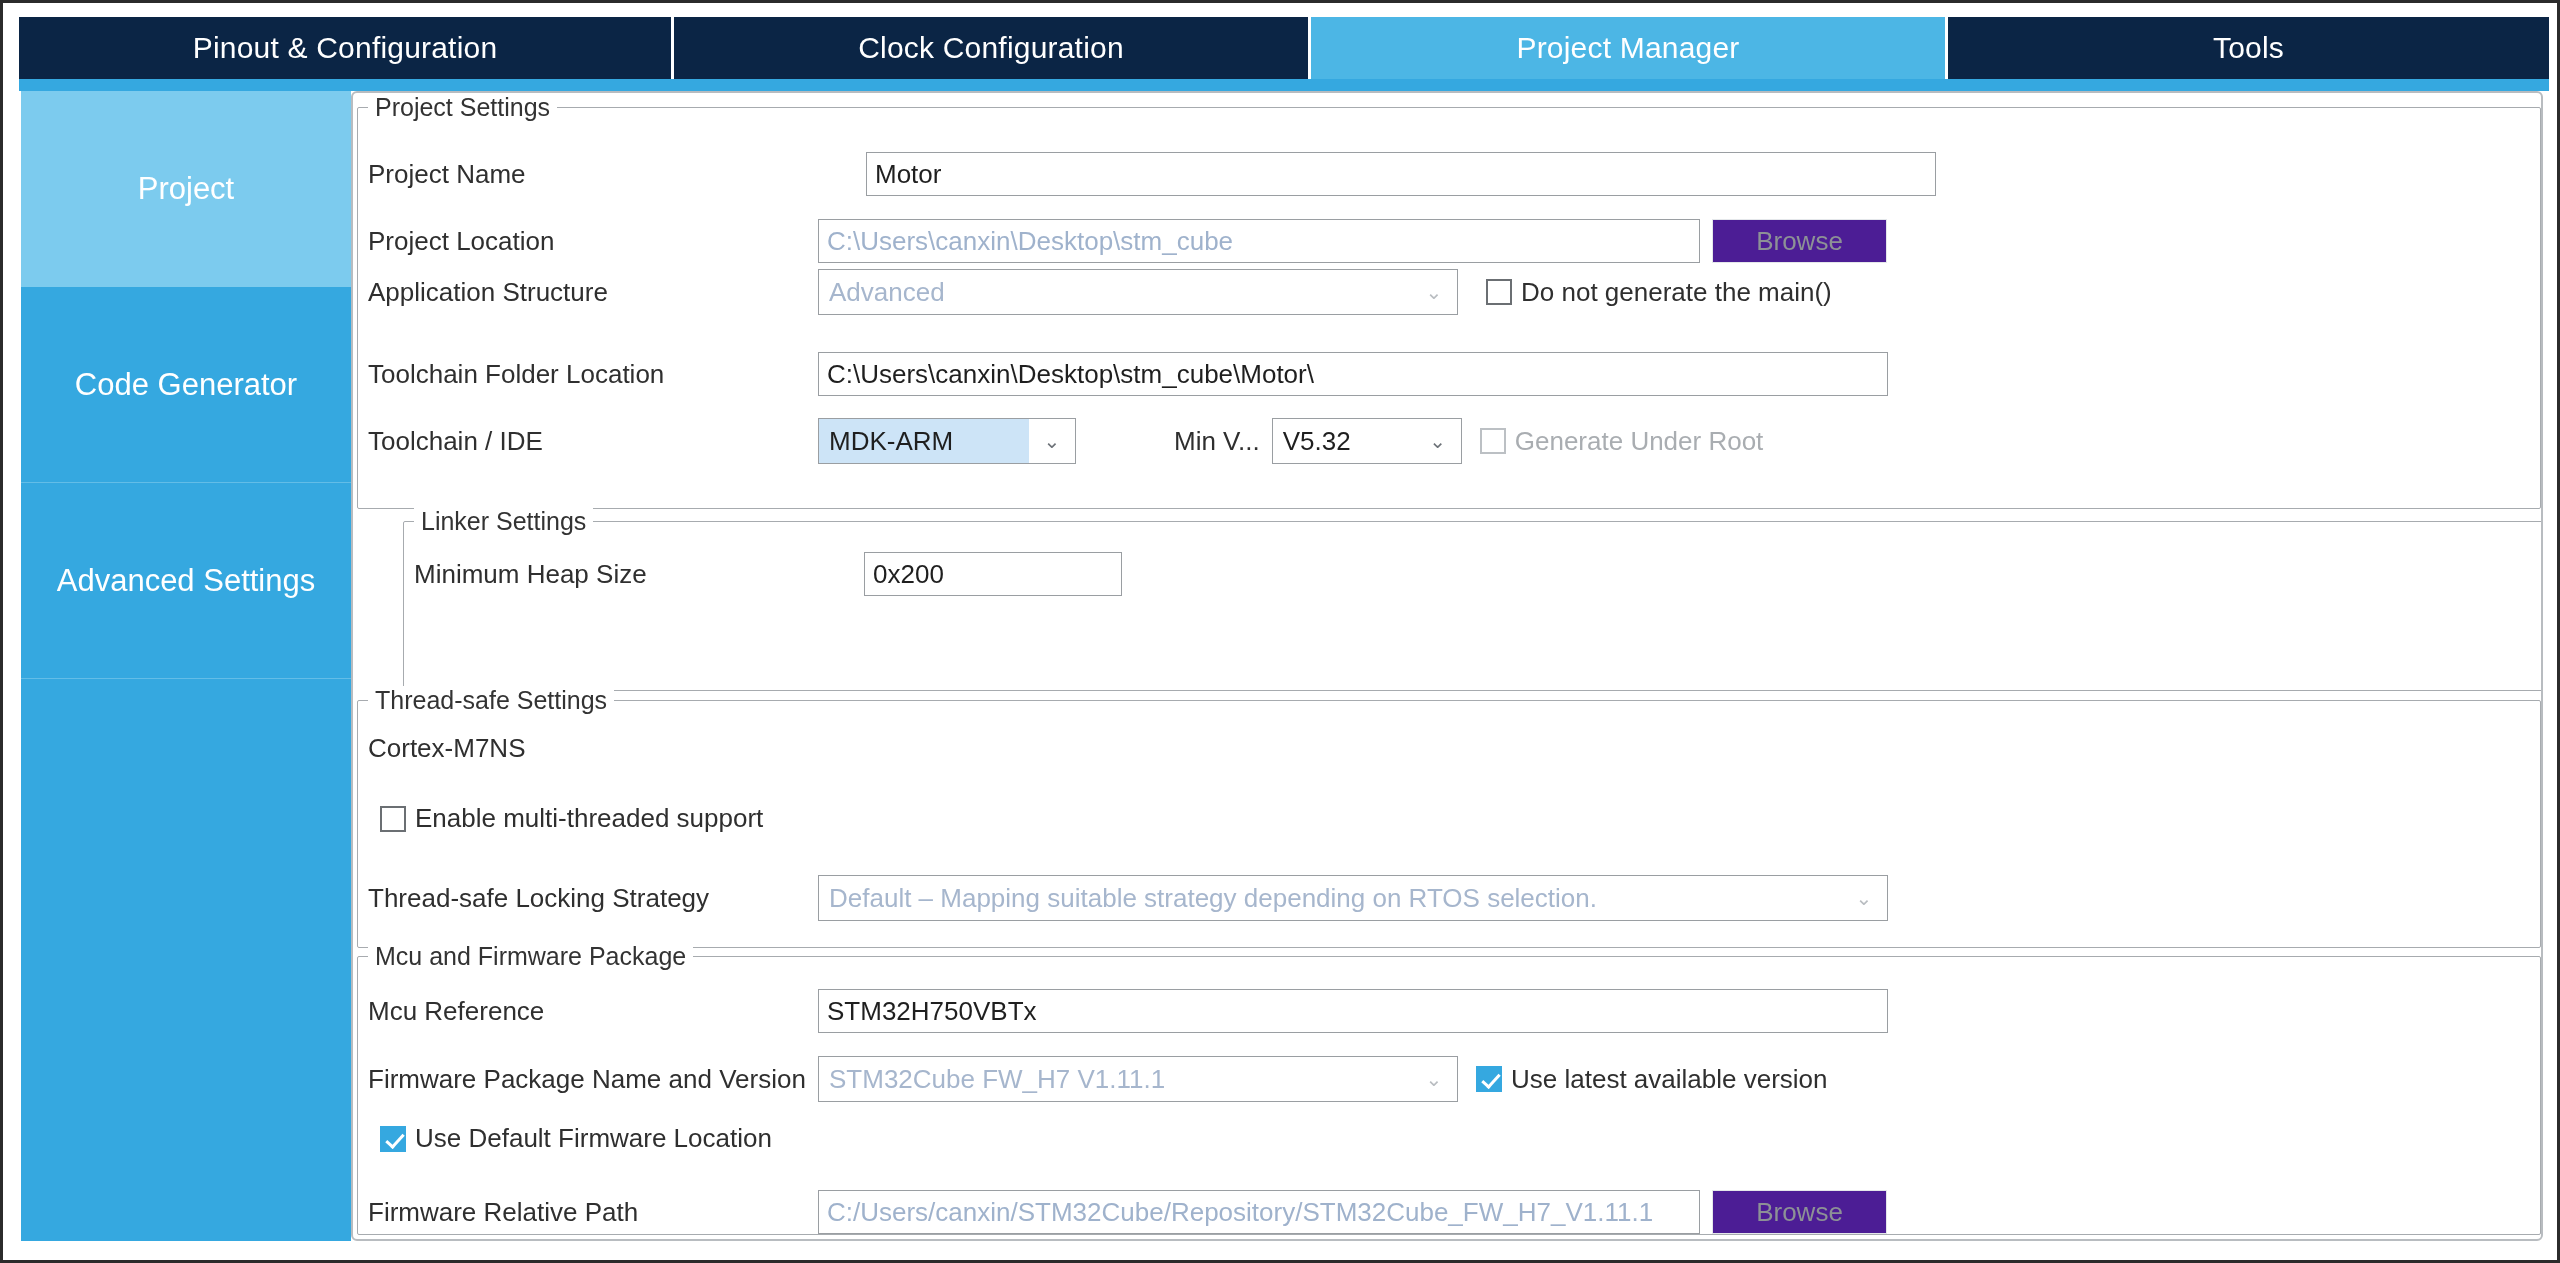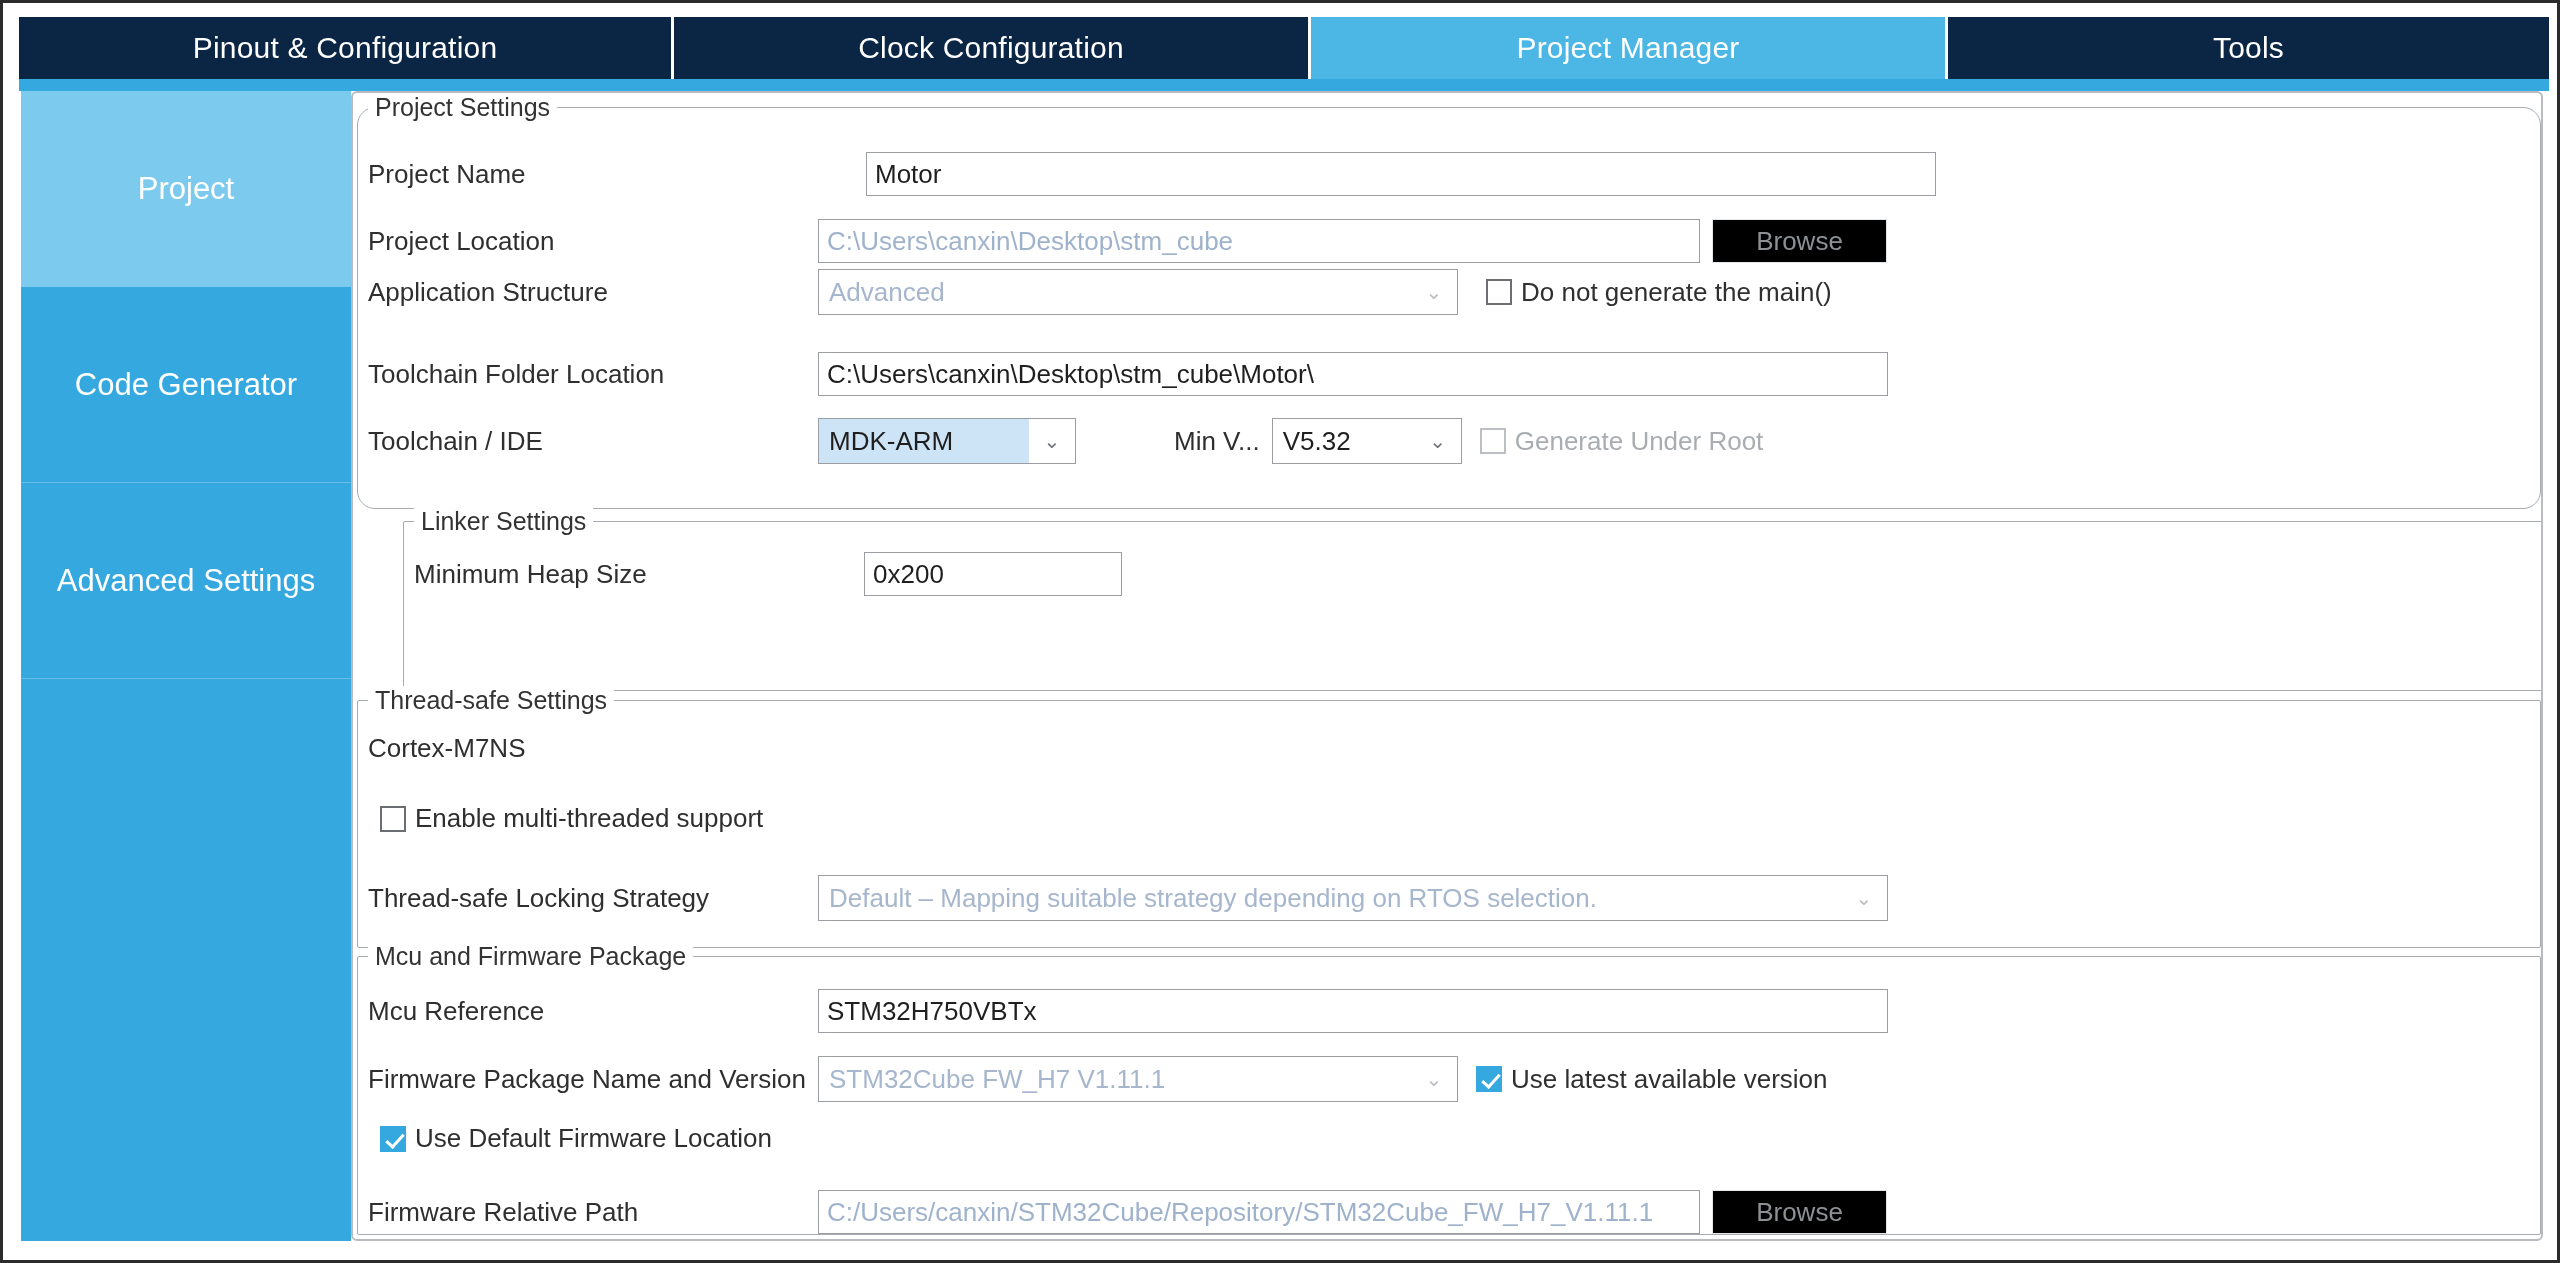--- a/index.html
+++ b/index.html
@@ -94,21 +94,21 @@
     position: absolute;
     top: -15px; left: 10px;
     background: #ffffff;
     padding: 0 7px;
     font-size: 25px;
     color: #333333;
     white-space: nowrap;
   }
   
 
-  .g-project  { left: 4px;  top: 14px;  width: 2184px; height: 402px; border-radius: 18px; }
+  .g-project  { left: 4px;  top: 14px;  width: 2184px; height: 402px; }
   .g-linker   { left: 20px;  top: 428px; width: 2184px; height: 170px; margin-left: 30px; }
   .g-thread   { left: 4px;  top: 607px; width: 2184px; height: 248px; }
   .g-mcu      { left: 4px;  top: 863px; width: 2184px; height: 279px; }
 
   
   .row { position: absolute; display: flex; align-items: center; }
   .lbl {
     font-size: 26px;
     color: #2f2f2f;
     white-space: nowrap;
@@ -145,21 +145,21 @@
     justify-content: center;
     color: #6d7278;
     font-size: 20px;
   }
   .combo.disabled .ctext { color: #a6b6cd; }
   .combo.disabled .carrow { color: #b9bdc1; }
   .combo.sel .ctext { background: #cde4f7; height: 100%; display: flex; align-items: center; }
 
   .btn {
     height: 44px;
-    background: #000000;
+    background: #4c1d95;
     border: 1px solid #e4e7ea;
     color: #8d9196;
     font-size: 26px;
     display: flex;
     align-items: center;
     justify-content: center;
     cursor: default;
   }
 
   .cb {

